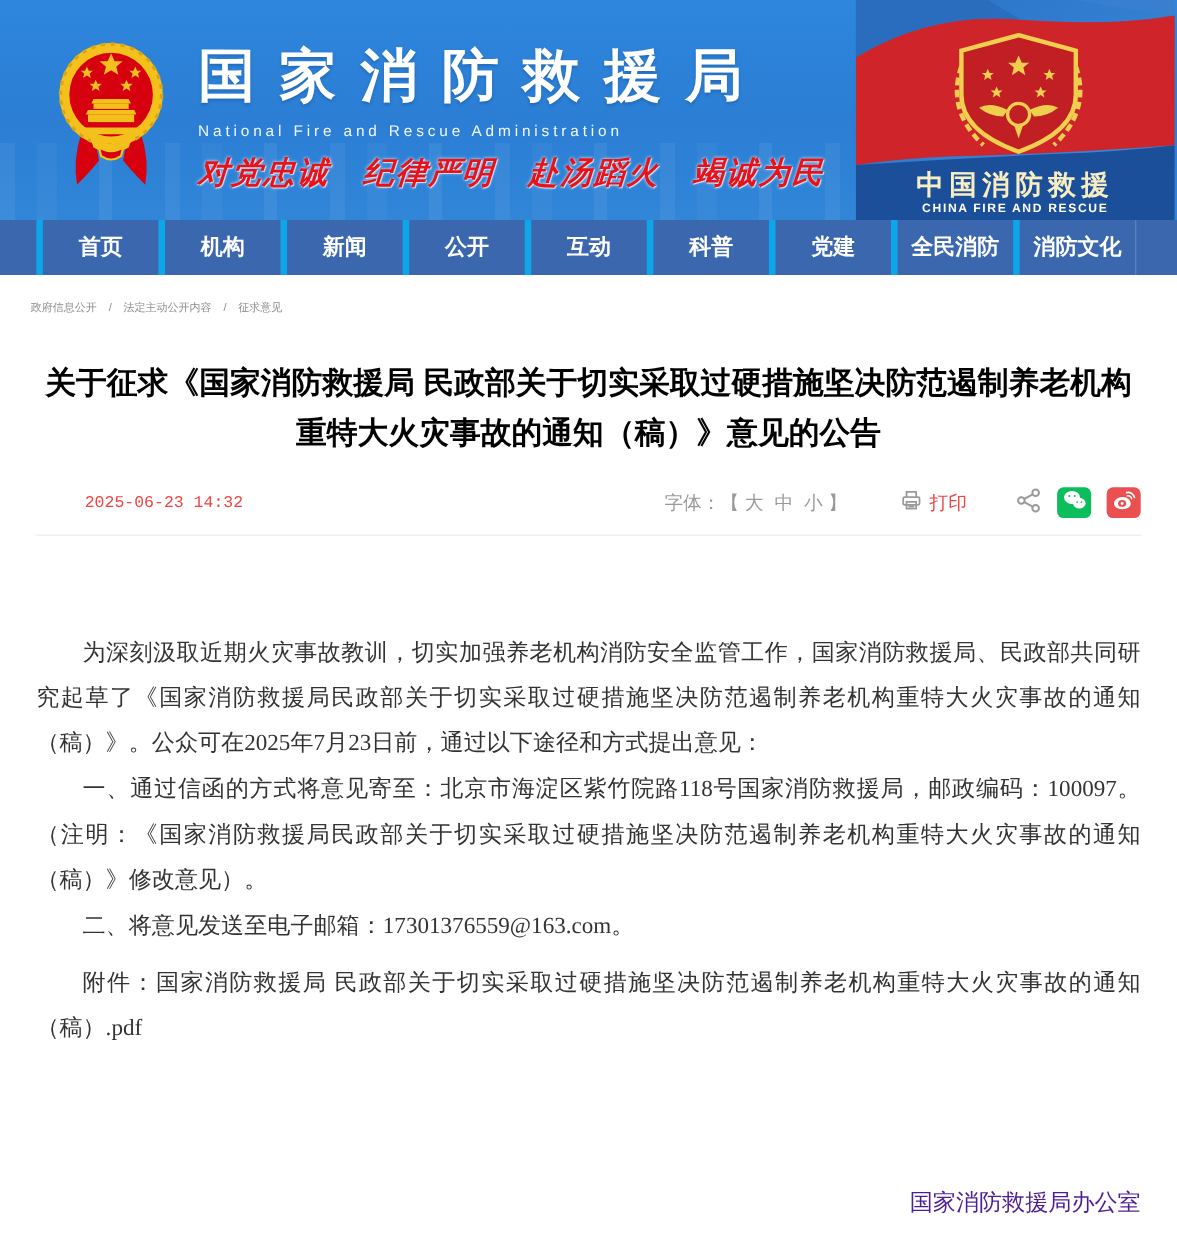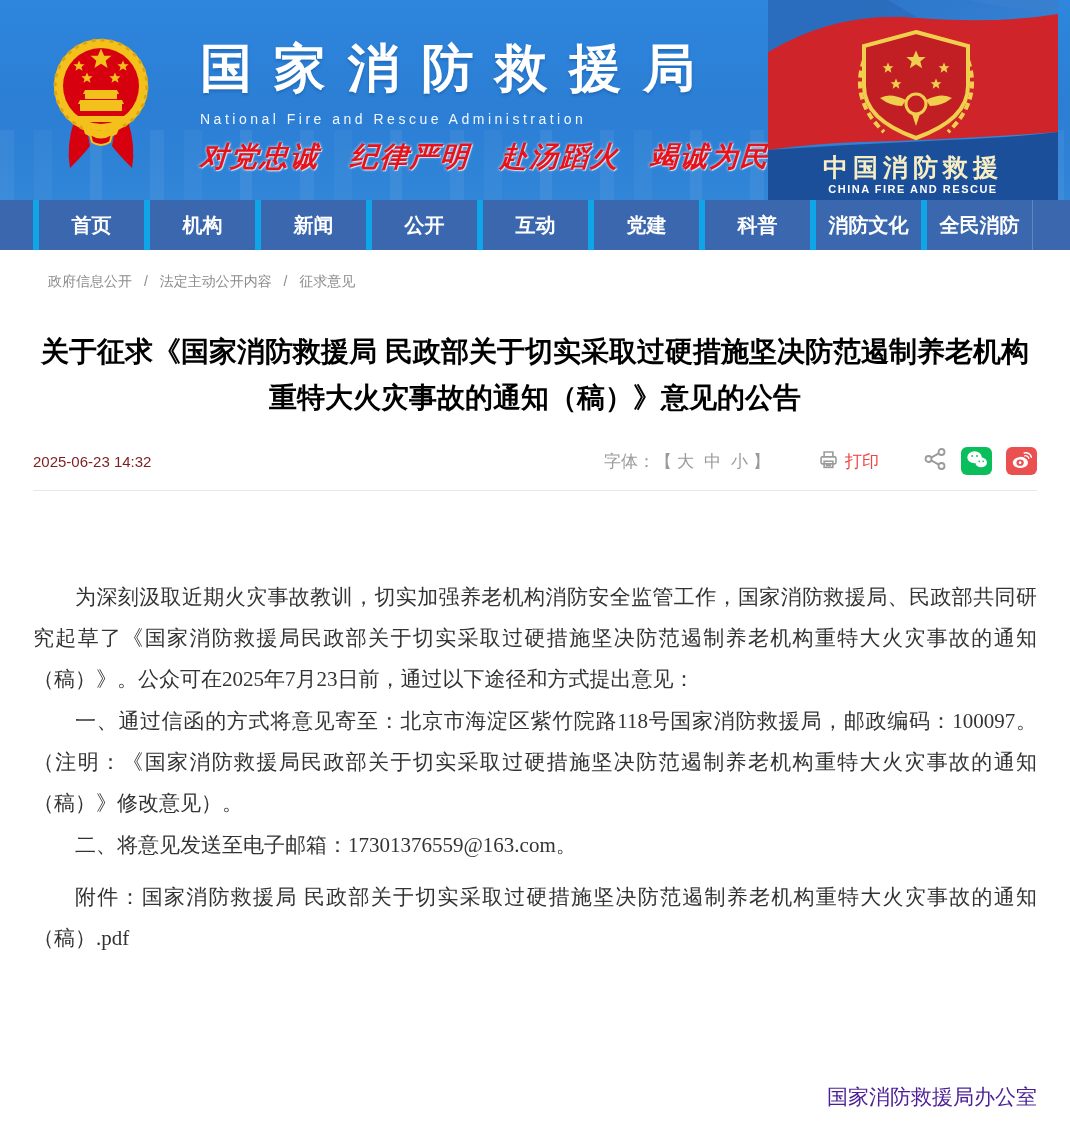--- a/index.html
+++ b/index.html
@@ -23,21 +23,21 @@
     left: 0; right: 0; bottom: 0;
     height: 70px;
     background:
       linear-gradient(90deg, rgba(255,255,255,.10) 0 14px, transparent 14px 34px,
         rgba(255,255,255,.07) 34px 52px, transparent 52px 90px,
         rgba(255,255,255,.12) 90px 102px, transparent 102px 150px);
     background-size: 150px 100%;
     opacity: .5;
   }
   .emblem { position: absolute; left: 52px; top: 26px; }
-  .banner-text { position: absolute; left: 200px; top: 34px; width: 560px; }
+  .banner-text { position: absolute; left: 180px; top: 34px; width: 560px; }
   .banner-title {
     font-size: 52px;
     font-weight: bold;
     color: #fff;
     letter-spacing: .42em;
     white-space: nowrap;
     text-shadow: 0 2px 3px rgba(0,40,90,.25);
   }
   .banner-subtitle {
     margin-top: 7px;
@@ -53,21 +53,21 @@
     font-weight: bold;
     font-style: italic;
     color: #e8121b;
     letter-spacing: 2px;
     transform: skewX(-4deg);
     text-shadow: 0 0 3px rgba(255,255,255,.95), 1px 1px 0 rgba(255,255,255,.6);
     white-space: nowrap;
   }
   .flag-wrap {
     position: absolute;
-    right: 12px; top: 0;
+    right: 2px; top: 0;
     width: 290px; height: 200px;
     background: linear-gradient(115deg, #2f7fd2 0%, #2a72c4 40%, #3a8ade 100%);
   }
 
   
   .nav {
     display: flex;
     height: 50px;
     background: #3a67ad;
   }
@@ -79,22 +79,22 @@
     color: #fff;
     font-size: 20px;
     font-weight: bold;
     border-left: 6px solid #0ea5e9;
     cursor: pointer;
   }
   .nav-end { width: 0; border-left: 1px solid #6186c1; }
 
   
   .breadcrumb {
-    padding: 23px 0 10px 48px;
-    font-size: 14px;
+    padding: 23px 0 10px 28px;
+    font-size: 10px;
     color: #8c8c8c;
   }
   .breadcrumb a { color: #8c8c8c; text-decoration: none; cursor: pointer; }
   .breadcrumb .sep { margin: 0 8px; }
 
   
   .article-title {
     width: 1008px;
     margin: 28px auto 0;
     text-align: center;
@@ -104,23 +104,24 @@
     color: #000000;
   }
   .meta-row {
     margin: 24px 33px 0;
     display: flex;
     justify-content: space-between;
     align-items: center;
     height: 32px;
   }
   .meta-date {
-    font-family: Liberation Sans, sans-serif;
+    font-family: Liberation Mono, monospace;
     font-size: 15px;
-    color: #7f1d1d;
+    color: #ef4444;
+    margin-left: 44px;
   }
   .meta-tools { display: flex; align-items: center; color: #9a9a9a; }
   .font-label, .bracket { font-size: 17px; color: #9a9a9a; }
   .font-size-btn { font-size: 17px; margin: 0 5px; cursor: pointer; color: #9a9a9a; }
   .tool-print { display: flex; align-items: center; margin-left: 48px; cursor: pointer; }
   .tool-print .label { font-size: 17px; margin-left: 6px; color: #ef4444; }
   .tool-share { margin-left: 44px; cursor: pointer; display: flex; align-items: center; }
   .badge {
     width: 31px; height: 28px;
     border-radius: 6px;
@@ -234,24 +235,24 @@
   </div>
 </div>
 
 <div class="nav">
   <div class="nav-spacer"></div>
   <div class="nav-item">首页</div>
   <div class="nav-item">机构</div>
   <div class="nav-item">新闻</div>
   <div class="nav-item">公开</div>
   <div class="nav-item">互动</div>
+  <div class="nav-item">科普</div>
   <div class="nav-item">党建</div>
-  <div class="nav-item">科普</div>
+  <div class="nav-item">全民消防</div>
   <div class="nav-item">消防文化</div>
-  <div class="nav-item">全民消防</div>
   <div class="nav-end"></div>
 </div>
 
 <div class="breadcrumb">
   <a>政府信息公开</a>
   <span class="sep">/</span>
   <a>法定主动公开内容</a>
   <span class="sep">/</span>
   <a>征求意见</a>
 </div>

